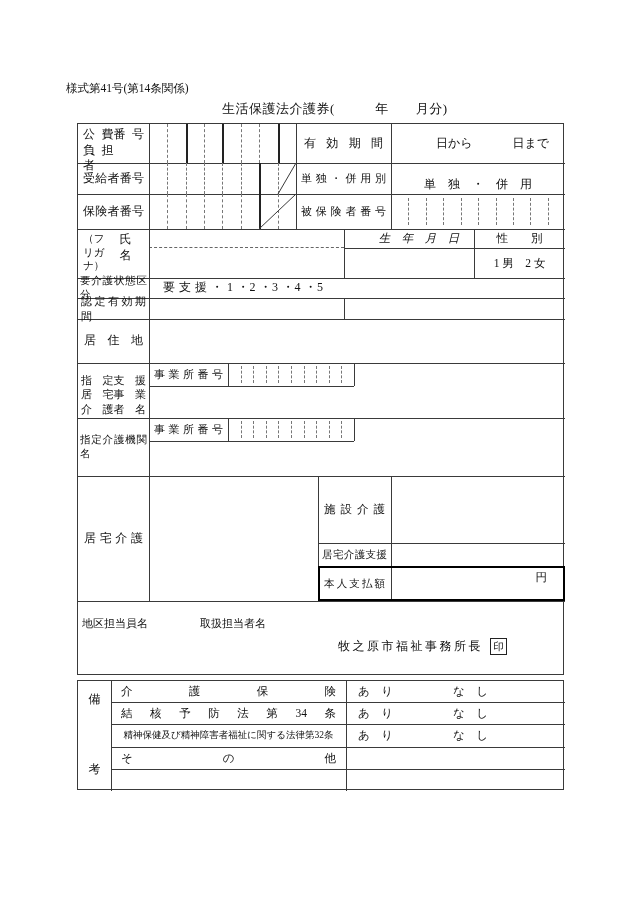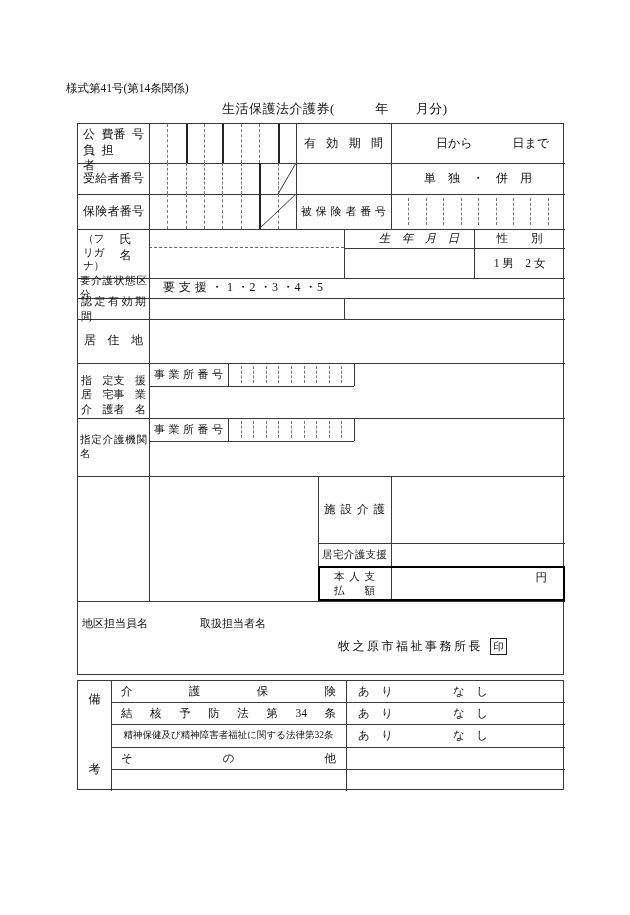--- a/index.html
+++ b/index.html
@@ -129,21 +129,24 @@
     <div class="cell" style="left:218px;top:0;width:95px;height:39px;padding:0 8px;">
       <div class="just">有効期間</div>
     </div>
     <div class="cell" style="left:313px;top:0;width:174px;height:39px;">
       <span style="margin-left:45px;">日から</span>
       <span style="margin-left:40px;">日まで</span>
     </div>
     <div class="cell" style="left:0;top:39px;width:71px;height:31px;padding:0 5px;">
       <div class="just">受給者番号</div>
     </div>
-    <div class="cell" style="left:313px;top:39px;width:174px;height:31px;">
+    <div class="cell fs11" style="left:218px;top:39px;width:95px;height:31px;padding:0 5px;">
+      <div class="just">単独・併用別</div>
+    </div>
+    <div class="cell" style="left:313px;top:45px;width:174px;height:31px;">
       <div class="ctr">単　独　・　併　用</div>
     </div>
     <div class="cell" style="left:0;top:70px;width:71px;height:35px;padding:0 5px;">
       <div class="just">保険者番号</div>
     </div>
     <div class="cell fs11" style="left:218px;top:70px;width:95px;height:35px;padding:0 5px;">
       <div class="just">被保険者番号</div>
     </div>
     <div class="cell col" style="left:0;top:105px;width:71px;height:49px;padding:3px 4px;gap:12px;">
       <div class="ctr fs10">（フリガナ）</div>
@@ -176,27 +179,30 @@
     </div>
     <div class="cell fs11" style="left:71px;top:239px;width:79px;height:23px;padding:0 5px;">
       <div class="just">事業所番号</div>
     </div>
     <div class="cell fs10" style="left:0;top:294px;width:71px;height:58px;padding:0 2px;">
       <div class="just">指定介護機関名</div>
     </div>
     <div class="cell fs11" style="left:71px;top:294px;width:79px;height:23px;padding:0 5px;">
       <div class="just">事業所番号</div>
     </div>
+    <div class="cell" style="left:0;top:352px;width:71px;height:125px;padding:0 6px;">
+      <div class="just">居宅介護</div>
+    </div>
     <div class="cell fs115" style="left:240px;top:352px;width:73px;height:67px;padding:0 6px;">
       <div class="just">施設介護</div>
     </div>
     <div class="cell fs10" style="left:240px;top:419px;width:73px;height:23px;padding:0 4px;">
       <div class="just">居宅介護支援</div>
     </div>
-    <div class="cell fs10" style="left:240px;top:442px;width:73px;height:35px;padding:0 16px;">
+    <div class="cell fs10" style="left:240px;top:442px;width:73px;height:35px;padding:0 6px;">
       <div class="just">本人支払額</div>
     </div>
     <div class="cell fs115" style="left:313px;top:442px;width:174px;height:35px;align-items:flex-start;justify-content:flex-end;padding:4px 18px 0 0;">
       <span>円</span>
     </div>
 
     <div class="abs fs11" style="left:4px;top:492px;">地区担当員名</div>
     <div class="abs fs11" style="left:122px;top:492px;">取扱担当者名</div>
     <div class="abs" style="left:260px;top:514px;display:flex;align-items:center;gap:7px;">
       <span style="font-size:12px;letter-spacing:2.5px;">牧之原市福祉事務所長</span>

